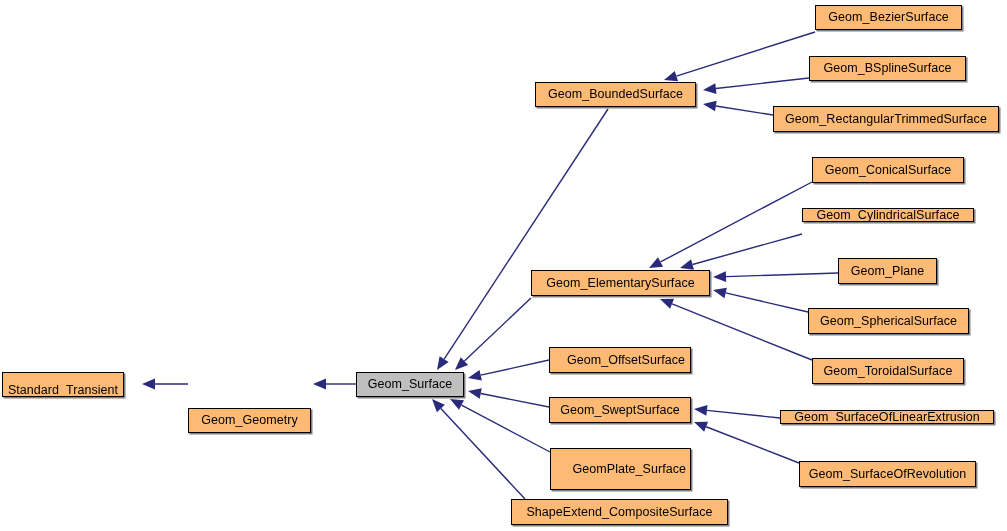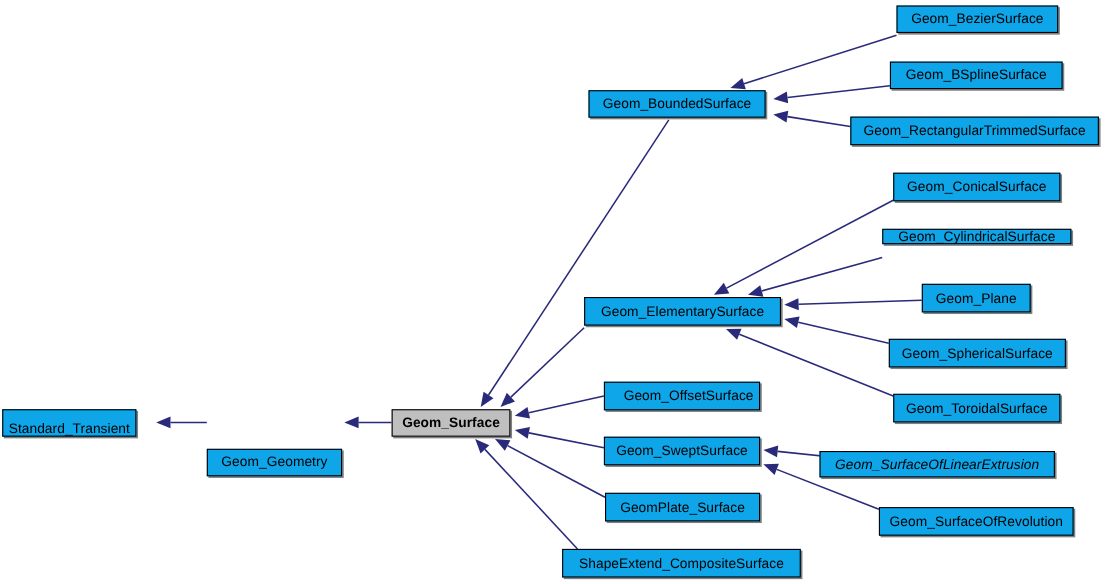--- a/index.html
+++ b/index.html
@@ -22,35 +22,34 @@
     position: absolute;
     left: 0;
     top: 0;
     width: 1007px;
     height: 531px;
   }
   .node {
     position: absolute;
     box-sizing: border-box;
     border: 1px solid #000000;
-    background: #0ea5e9;
+    background: #fdba74;
     color: #000000;
     font-size: 12.5px;
     line-height: 1;
     display: flex;
     align-items: center;
     justify-content: center;
     white-space: nowrap;
     letter-spacing: 0.05px;
     box-shadow: 1.5px 1.5px 0 0 #808080;
     z-index: 2;
   }
   .node.highlight {
     background: #bfbfbf;
-    font-weight: bold;
   }
   .node-label {
     display: block;
     padding: 0 4px;
   }
 </style>
 </head>
 <body>
 
 <div id="diagram-root">
@@ -167,26 +166,26 @@
       </div>
       <div class="node" style="left: 812px; top: 358px; width: 152px; height: 26px;">
         <span class="node-label">Geom_ToroidalSurface</span>
       </div>
       <div class="node" style="left: 549px; top: 347px; width: 142px; height: 26px; padding-left: 12px;">
         <span class="node-label">Geom_OffsetSurface</span>
       </div>
       <div class="node" style="left: 549px; top: 397px; width: 142px; height: 26px;">
         <span class="node-label">Geom_SweptSurface</span>
       </div>
-      <div class="node" style="left: 745px; top: 410px; width: 214px; height: 24px; font-style: italic;">
+      <div class="node" style="left: 780px; top: 410px; width: 214px; height: 14px;">
         <span class="node-label">Geom_SurfaceOfLinearExtrusion</span>
       </div>
       <div class="node" style="left: 799px; top: 461px; width: 177px; height: 26px;">
         <span class="node-label">Geom_SurfaceOfRevolution</span>
       </div>
-      <div class="node" style="left: 550px; top: 448px; width: 141px; height: 26px;">
+      <div class="node" style="left: 550px; top: 448px; width: 141px; height: 42px; justify-content: flex-end;">
         <span class="node-label">GeomPlate_Surface</span>
       </div>
       <div class="node" style="left: 511px; top: 499px; width: 217px; height: 26px;">
         <span class="node-label">ShapeExtend_CompositeSurface</span>
       </div>
     </div>
 </div>
 
 </body></html>

